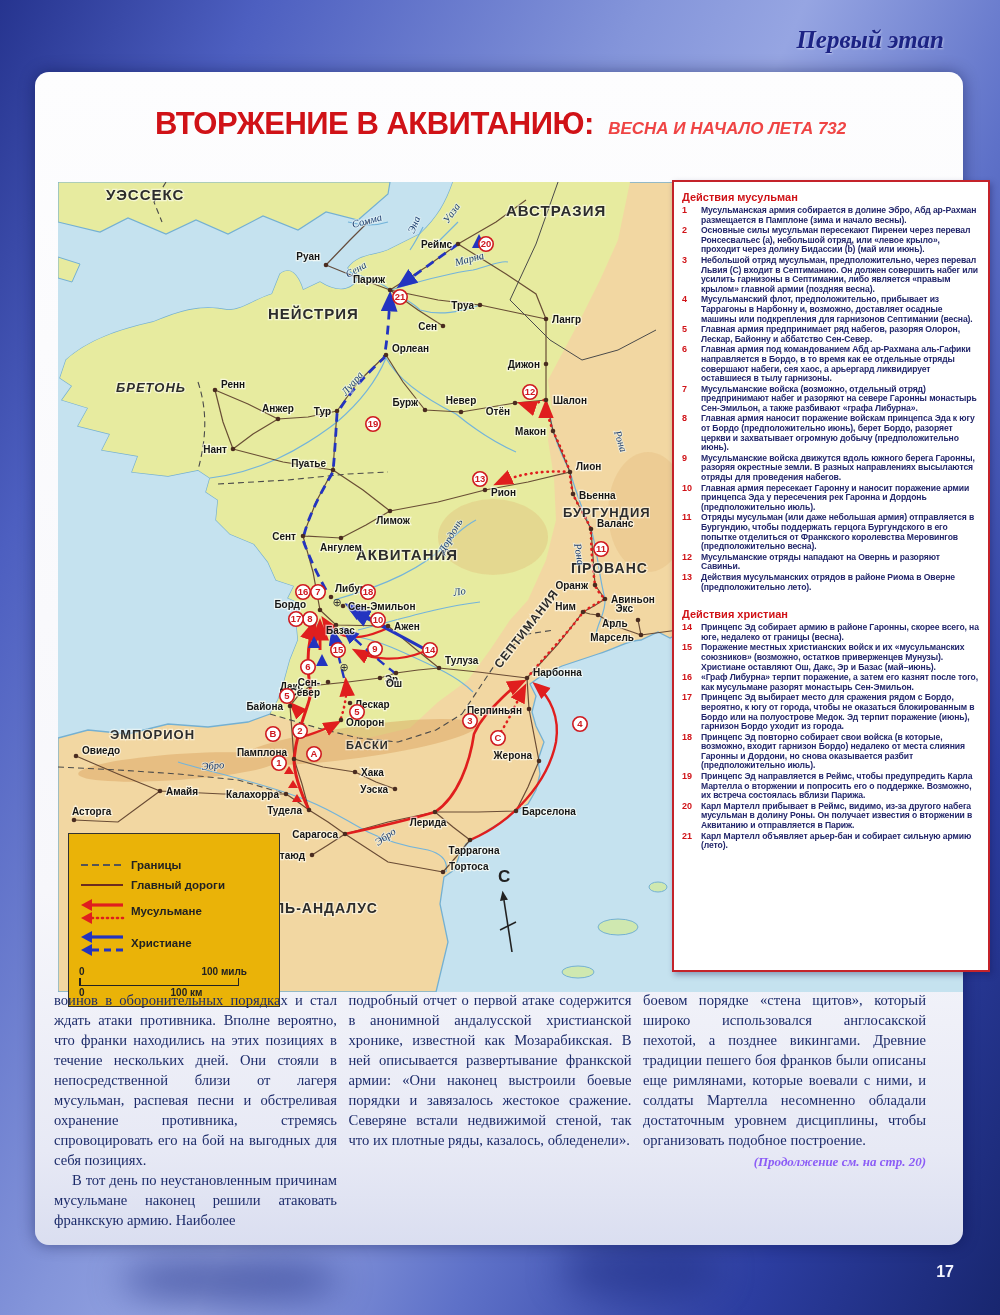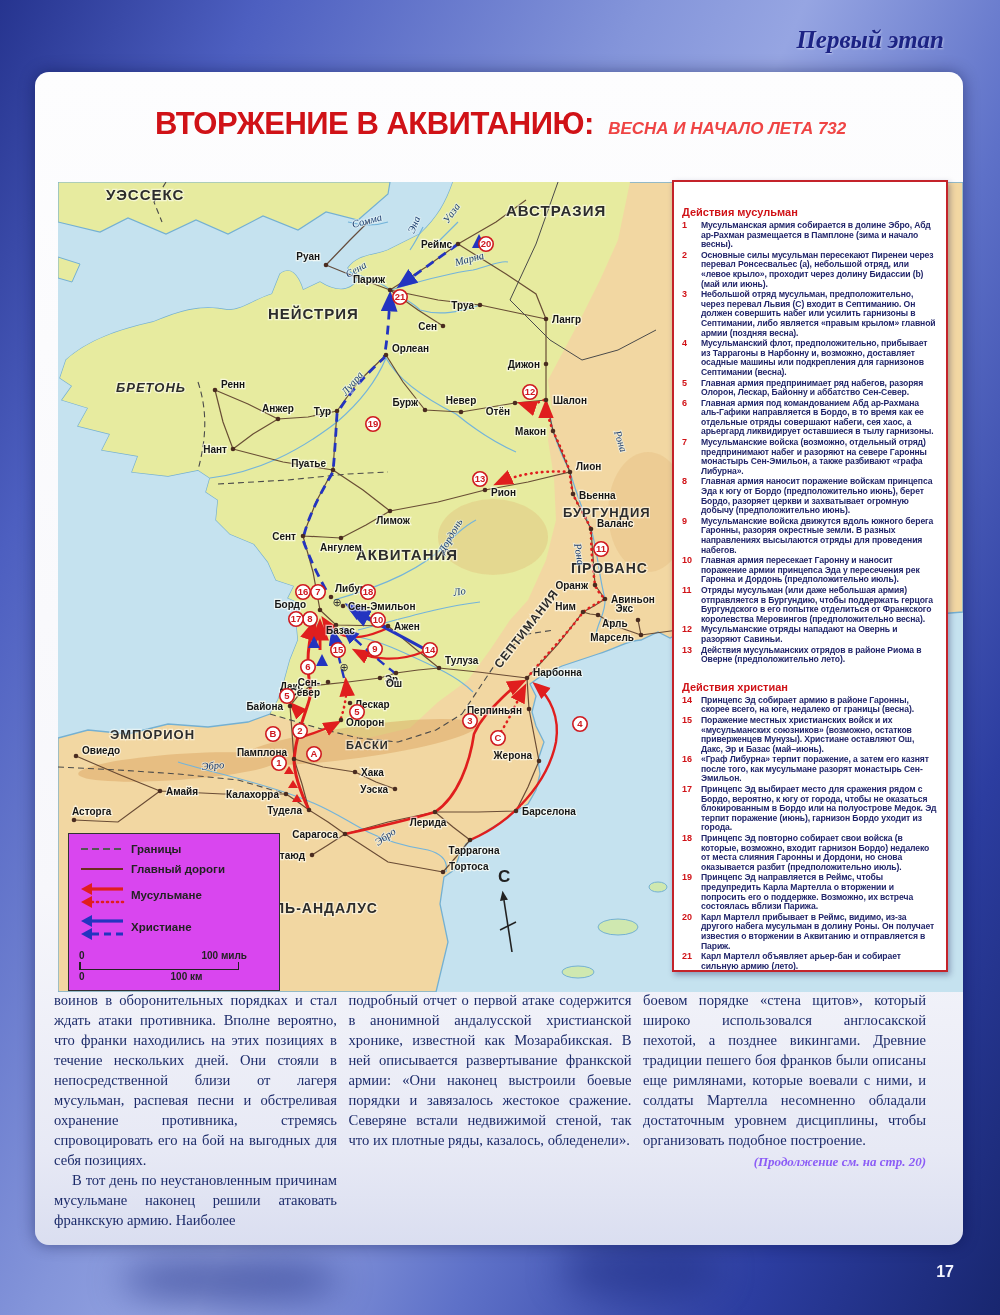--- a/index.html
+++ b/index.html
@@ -23,37 +23,37 @@
   .title-wrap{position:absolute;left:155px;top:106px;white-space:nowrap;}
   .title-main{color:#d01217;font-weight:bold;font-size:31px;letter-spacing:-.5px;display:inline-block;}
   .title-sub{color:#ef4444;font-family:Liberation Sans, sans-serif;font-style:italic;font-weight:bold;font-size:17px;display:inline-block;margin-left:10px;text-align:center;}
   .map-wrap{position:absolute;left:58px;top:182px;width:905px;height:810px;}
   .map-wrap svg{display:block;}
   text.city{font:bold 10px "Liberation Sans",sans-serif;fill:#161616;paint-order:stroke;stroke:rgba(255,255,248,.65);stroke-width:2.4px;}
   text.region{font-weight:bold;fill:#2c2c2c;letter-spacing:1px;paint-order:stroke;stroke:rgba(255,255,248,.55);stroke-width:2.6px;}
   text.river{font-family:"Liberation Serif",serif;font-style:italic;fill:#1e3e6e;font-size:10.5px;paint-order:stroke;stroke:rgba(235,245,250,.55);stroke-width:2px;}
   text.mnum{font:bold 9.5px "Liberation Sans",sans-serif;fill:#cf1a20;}
   .legend{
-    position:absolute;left:10px;top:651px;width:212px;background:#d946ef;
-    border:1.5px solid #333;padding:8px 10px 8px 10px;box-sizing:border-box;
+    position:absolute;left:10px;top:651px;width:212px;background:#eab308;
+    border:1.5px solid #333;padding:24px 10px 8px 10px;box-sizing:border-box;
   }
   .legend-row{display:flex;align-items:center;margin-bottom:6px;}
   .legend-sym{width:52px;flex:0 0 52px;}
   .legend-lab{font-size:11.5px;font-weight:bold;color:#222;}
   .scalebar{margin-top:10px;font-size:10px;font-weight:bold;color:#222;}
   .scale-line{position:relative;height:7px;border-bottom:1.5px solid #222;width:160px;}
   .scale-line:before,.scale-line:after{content:"";position:absolute;bottom:0;width:1.5px;height:7px;background:#222;}
   .scale-line:before{left:0;} .scale-line:after{right:0;}
   .scale-top{display:flex;justify-content:space-between;width:168px;margin-bottom:1px;}
   .scale-bot{display:flex;width:168px;margin-top:1px;}
   .scale-bot span:first-child{flex:0 0 auto;} .scale-bot span:last-child{margin-left:86px;}
   .info-panel{
-    position:absolute;left:672px;top:180px;width:276px;height:792px;
+    position:absolute;left:672px;top:180px;width:318px;height:792px;
     background:#fff;border:2px solid #c4232a;box-shadow:2px 3px 6px rgba(20,20,80,.35);
-    padding:22px 8px;box-sizing:border-box;overflow:hidden;
+    padding:7px 8px;box-sizing:border-box;overflow:hidden;
   }
   .panel-h{color:#d01217;font-weight:bold;font-size:11px;margin:2px 0 3px 0;}
   .panel-h.second{margin-top:16px;}
   .pi{display:flex;margin-bottom:1px;}
   .pn{flex:0 0 19px;color:#d01217;font-weight:bold;font-size:9px;line-height:9.6px;}
   .pt{flex:1;color:#23276b;font-weight:bold;font-size:8.6px;line-height:9.6px;letter-spacing:-.1px;}
   .article{position:absolute;left:54px;top:990px;width:872px;display:flex;justify-content:space-between;}
   .col{width:283px;color:#1d2c6b;font-family:"Liberation Serif",serif;font-size:14.6px;line-height:20px;text-align:justify;}
   .col p{margin:0;}
   .col p + p{text-indent:18px;}

